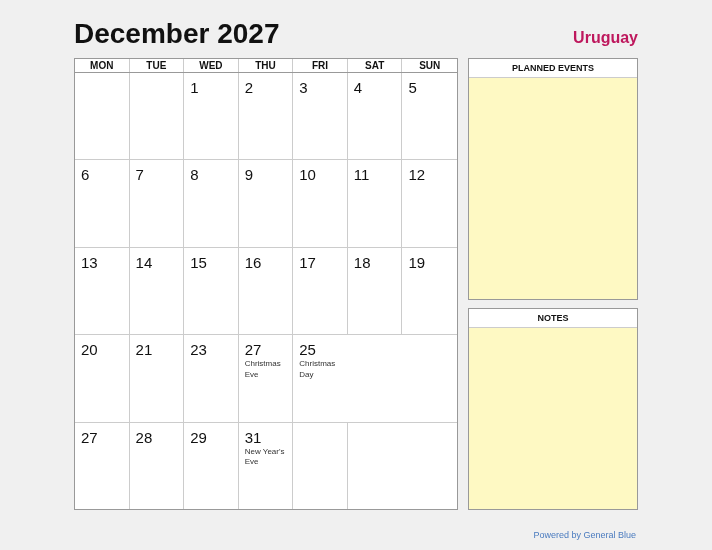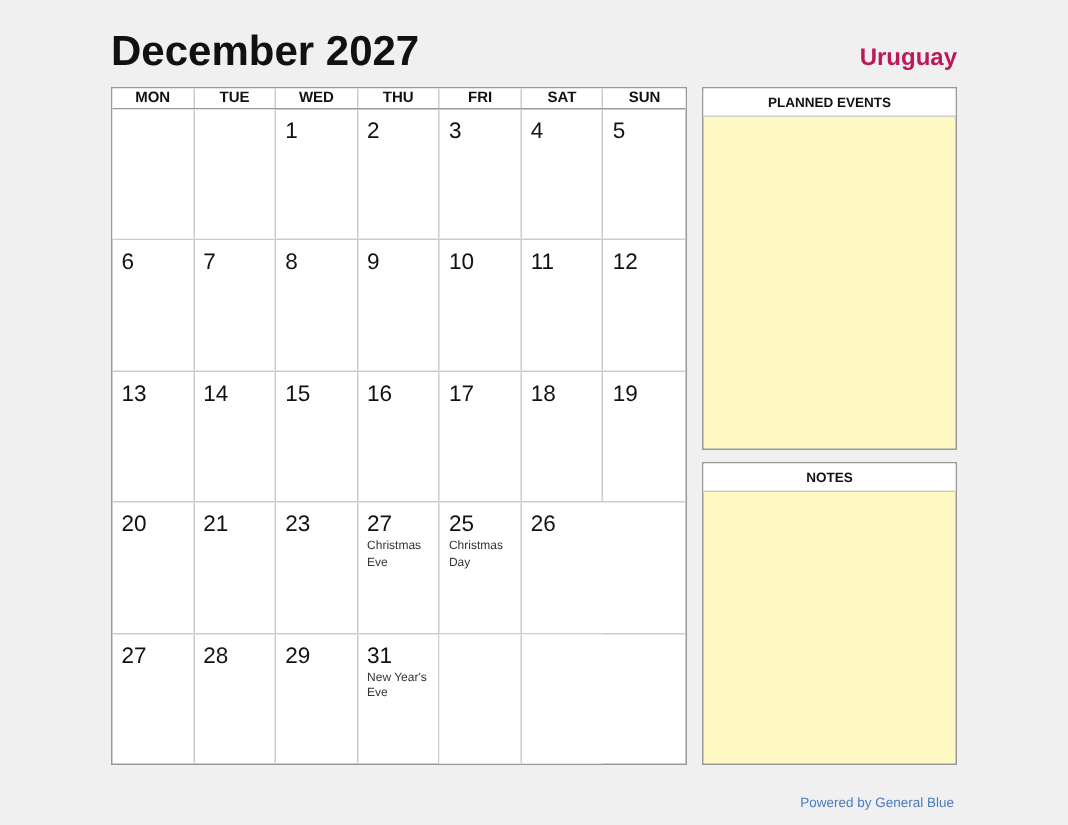--- a/index.html
+++ b/index.html
@@ -230,23 +230,20 @@
               <span class="day-number">23</span>
             </div>
             <div class="cal-cell">
               <span class="day-number">27</span>
               <span class="event-label">Christmas Eve</span>
             </div>
             <div class="cal-cell">
               <span class="day-number">25</span>
               <span class="event-label">Christmas Day</span>
             </div>
-            <div class="cal-cell">
-              <span class="day-number">26</span>
-            </div>
           </div>
           <div class="cal-row">
             <div class="cal-cell">
               <span class="day-number">27</span>
             </div>
             <div class="cal-cell">
               <span class="day-number">28</span>
             </div>
             <div class="cal-cell">
               <span class="day-number">29</span>

